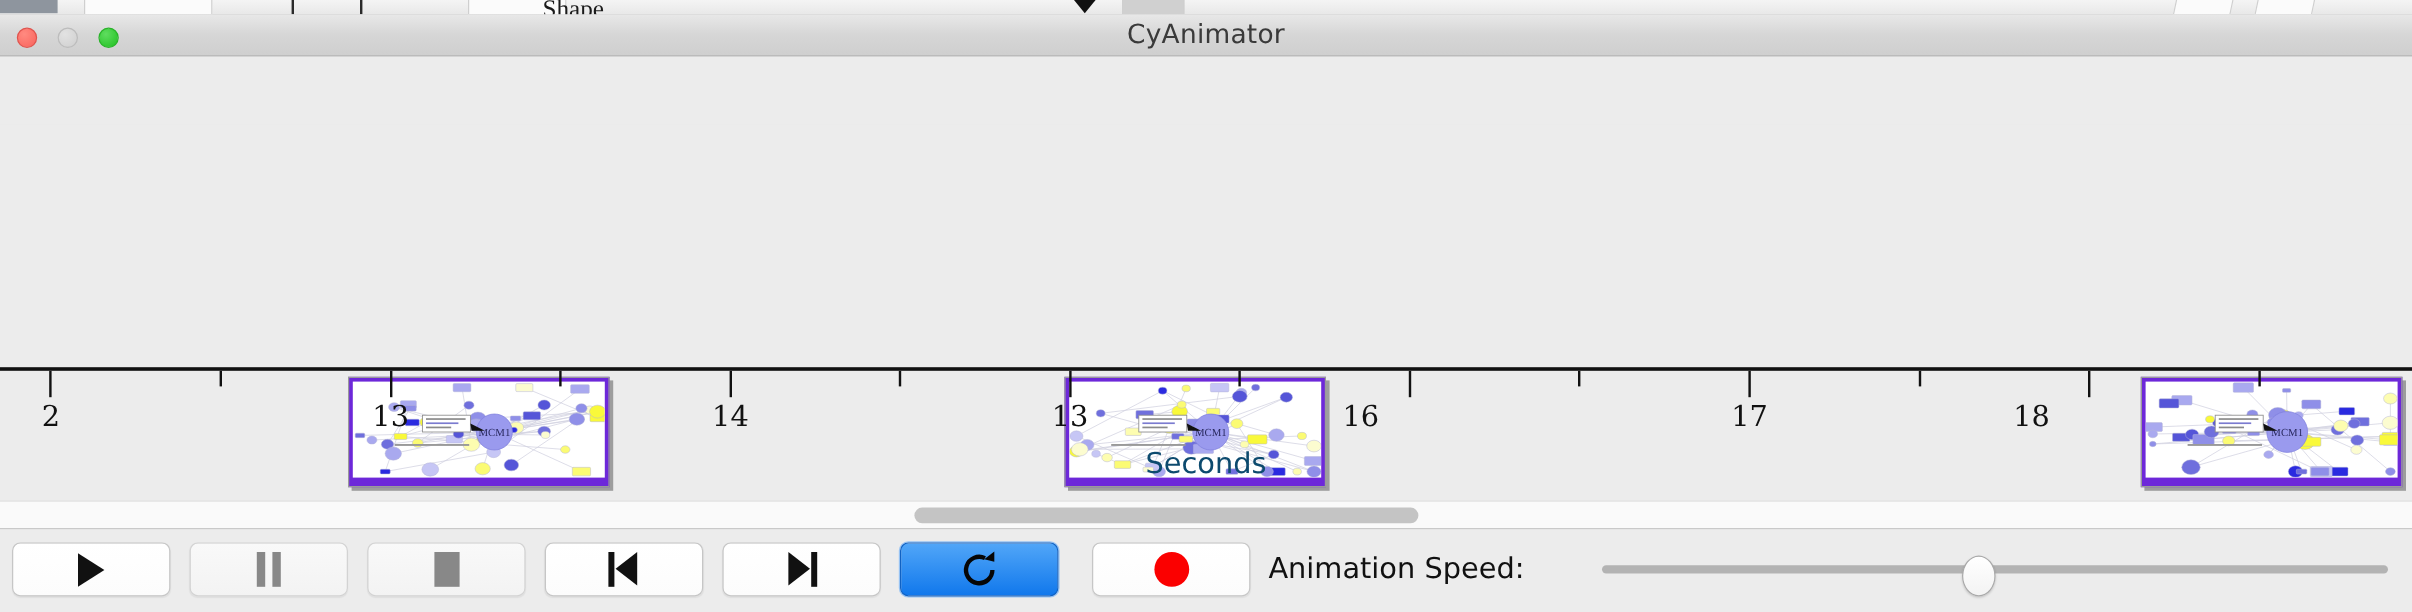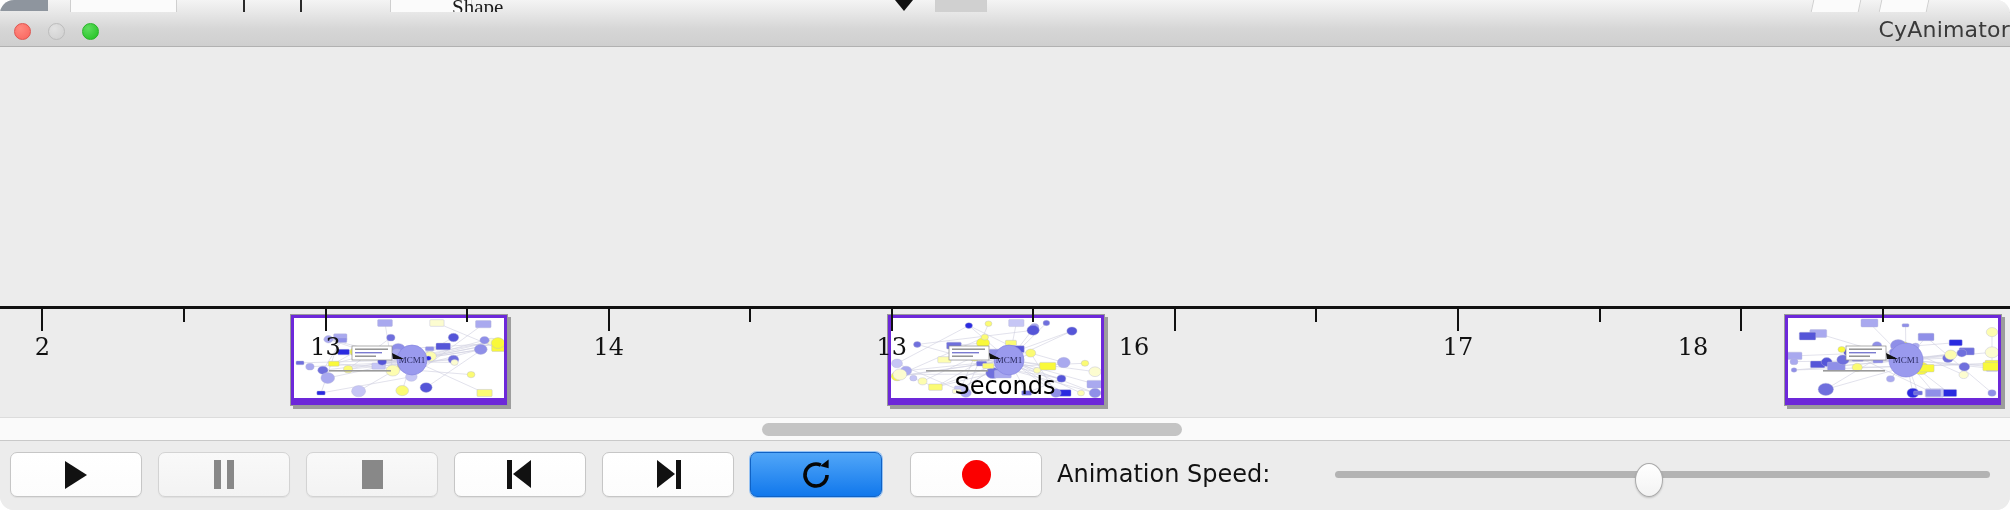--- a/index.html
+++ b/index.html
@@ -10,21 +10,20 @@
   body {
     font-family: "Liberation Sans", sans-serif;
     -webkit-font-smoothing: antialiased;
   }
   #app {
     position: relative;
     width: 2010px;
     height: 510px;
     overflow: hidden;
     background: #ececec;
-    border-radius: 14px;
   }
 
   
   .bg-window-strip {
     position: absolute;
     left: 0; top: 0;
     width: 2010px; height: 12px;
     background: linear-gradient(to bottom, #f4f4f4 0%, #e8e8e8 100%);
     border-bottom: 1px solid #b8b8b8;
     overflow: hidden;
@@ -84,21 +83,21 @@
     box-sizing: border-box;
   }
   .traffic.close  { left: 14px;  background: radial-gradient(circle at 35% 30%, #ff8a80, #f9635c); border: 1px solid #e0534d; }
   .traffic.min    { left: 48px;  background: radial-gradient(circle at 35% 30%, #e2e2e2, #cfcfcf); border: 1px solid #bcbcbc; }
   .traffic.max    { left: 82px;  background: radial-gradient(circle at 35% 30%, #5fdd5f, #20c020); border: 1px solid #28b428; }
   .window-title {
     position: absolute;
     left: 0; top: 0;
     width: 2010px; height: 35px;
     line-height: 35px;
-    text-align: right;
+    text-align: center;
     font-size: 22px;
     color: #3a3a3a;
     font-family: "DejaVu Sans", sans-serif;
     letter-spacing: 0.2px;
   }
 
   
   .toolbar {
     position: absolute;
     left: 0; top: 47px;
@@ -196,21 +195,21 @@
     transform: translateX(-50%);
     white-space: nowrap;
   }
   .axis-title {
     position: absolute;
     top: 268px;
     left: 0;
     width: 2010px;
     text-align: center;
     font-size: 24px;
-    color: #000000;
+    color: #0c4a6e;
     font-family: "DejaVu Sans", sans-serif;
   }
 
   
   .scroll-track {
     position: absolute;
     left: 0; top: 417px;
     width: 2010px; height: 24px;
     background: #fafafa;
     border-top: 1px solid #dcdcdc;

